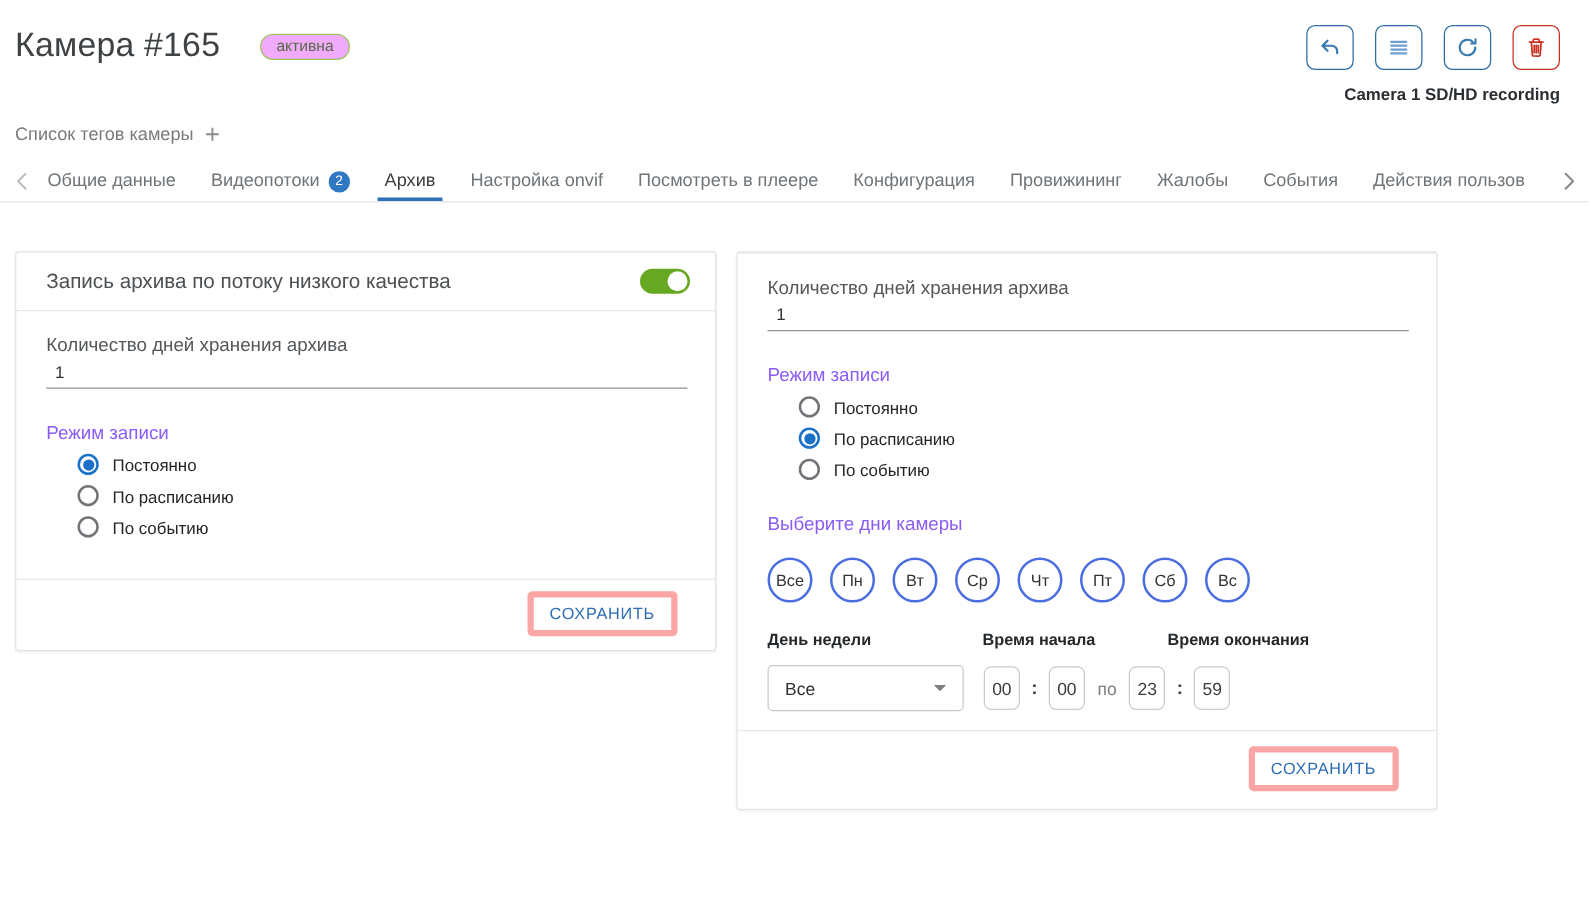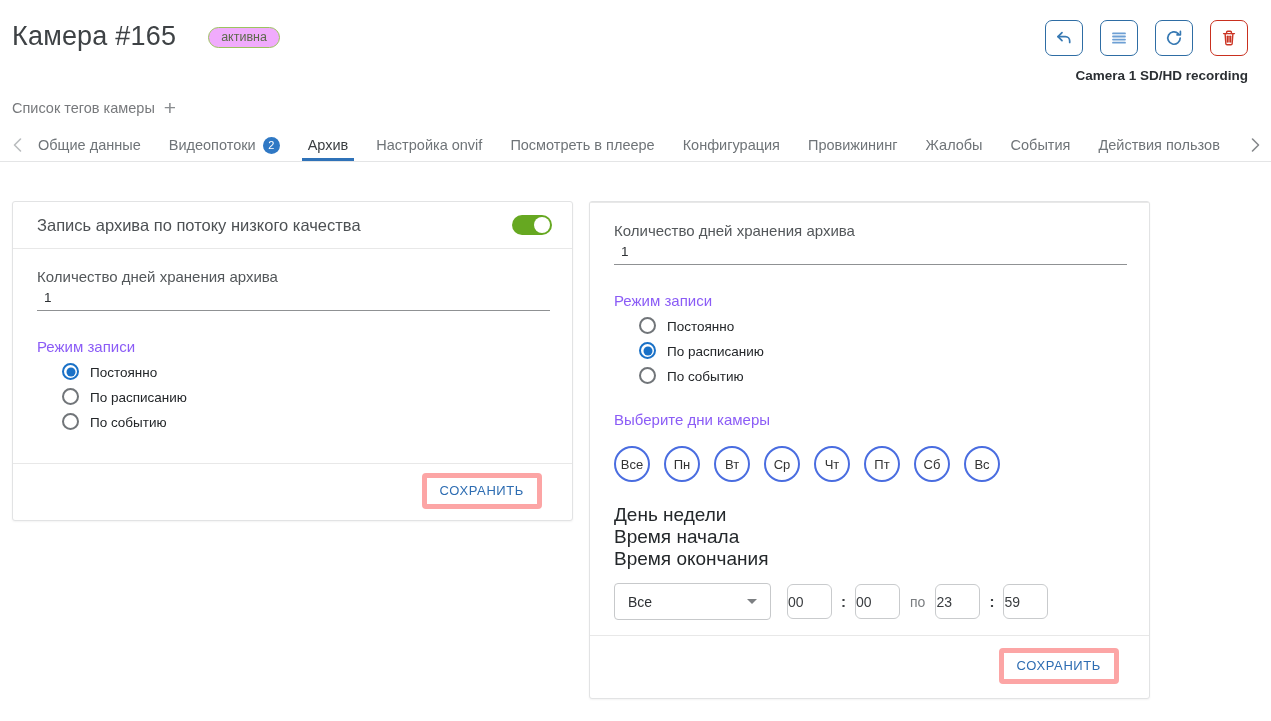--- a/index.html
+++ b/index.html
@@ -51,28 +51,28 @@
     font-family: "Liberation Sans", sans-serif; }
   .section-label { margin-top: 27px; font-size: 15px; color: #8b5cf6; }
   .radio-row { margin-top: 8px; display: flex; align-items: flex-end; gap: 11px; font-size: 13.5px; color: #232629; cursor: pointer; padding-left: 25px; }
   .radio { width: 17px; height: 17px; border-radius: 50%; border: 2px solid #717579; position: relative; flex: none; }
   .radio.checked { border-color: #1a71c7; }
   .radio.checked::after { content:""; position: absolute; top: 50%; left: 50%; width: 9px; height: 9px;
     transform: translate(-50%,-50%); border-radius: 50%; background: #1a71c7; }
   .chips-row { margin-top: 18px; display: flex; gap: 14px; }
   .day-chip { width: 36px; height: 36px; border-radius: 50%; border: 2px solid #4a6de0; background: #fff;
     display: flex; align-items: center; justify-content: center; font-size: 13px; color: #333; cursor: pointer; }
-  .cols-row { margin-top: 22px; display: flex; font-weight: normal; font-size: 19px; color: #24282b; flex-direction: column; }
+  .cols-row { margin-top: 22px; display: flex; font-weight: bold; font-size: 13px; color: #24282b; }
   .cols-row .c1 { width: 172px; }
   .cols-row .c2 { width: 148px; }
   .controls-row { margin-top: 13px; display: flex; align-items: center; }
   .day-select { width: 157px; height: 37px; border: 1px solid #c7c9cb; border-radius: 4px; background: #fff;
     display: flex; align-items: center; justify-content: space-between; padding: 0 13px; font-size: 14px; color: #2e3134; cursor: pointer; }
   .caret { width: 0; height: 0; border-left: 5px solid transparent; border-right: 5px solid transparent; border-top: 5px solid #7c7f82; }
-  .time-input { width: 45px; height: 35px; border: 1px solid #c9cbcd; border-radius: 6px; 
+  .time-input { width: 29px; height: 35px; border: 1px solid #c9cbcd; border-radius: 6px; text-align: center;
     font-size: 14px; color: #3a3d40; background: #fff; outline: none; font-family: "Liberation Sans", sans-serif; }
   .time-input.first { margin-left: 16px; }
   .colon { margin: 0 9px; font-weight: bold; color: #3f4245; font-size: 15px; }
   .to-label { margin: 0 10px; color: #7a7d80; font-size: 14px; }
   .card-footer { border-top: 1px solid #e8e8e8; display: flex; justify-content: flex-end; padding: 9px 30px 11px; }
   .card-footer.tall { padding: 12px 30px 14px; }
   .save-btn { padding: 5px 13px 6px; border: 5px solid #fca5a5; border-radius: 4px; background: #fff;
     color: #2e6db2; font-size: 13px; letter-spacing: .6px; cursor: pointer; font-family: "Liberation Sans", sans-serif; }
   svg { display: block; }
 </style>

